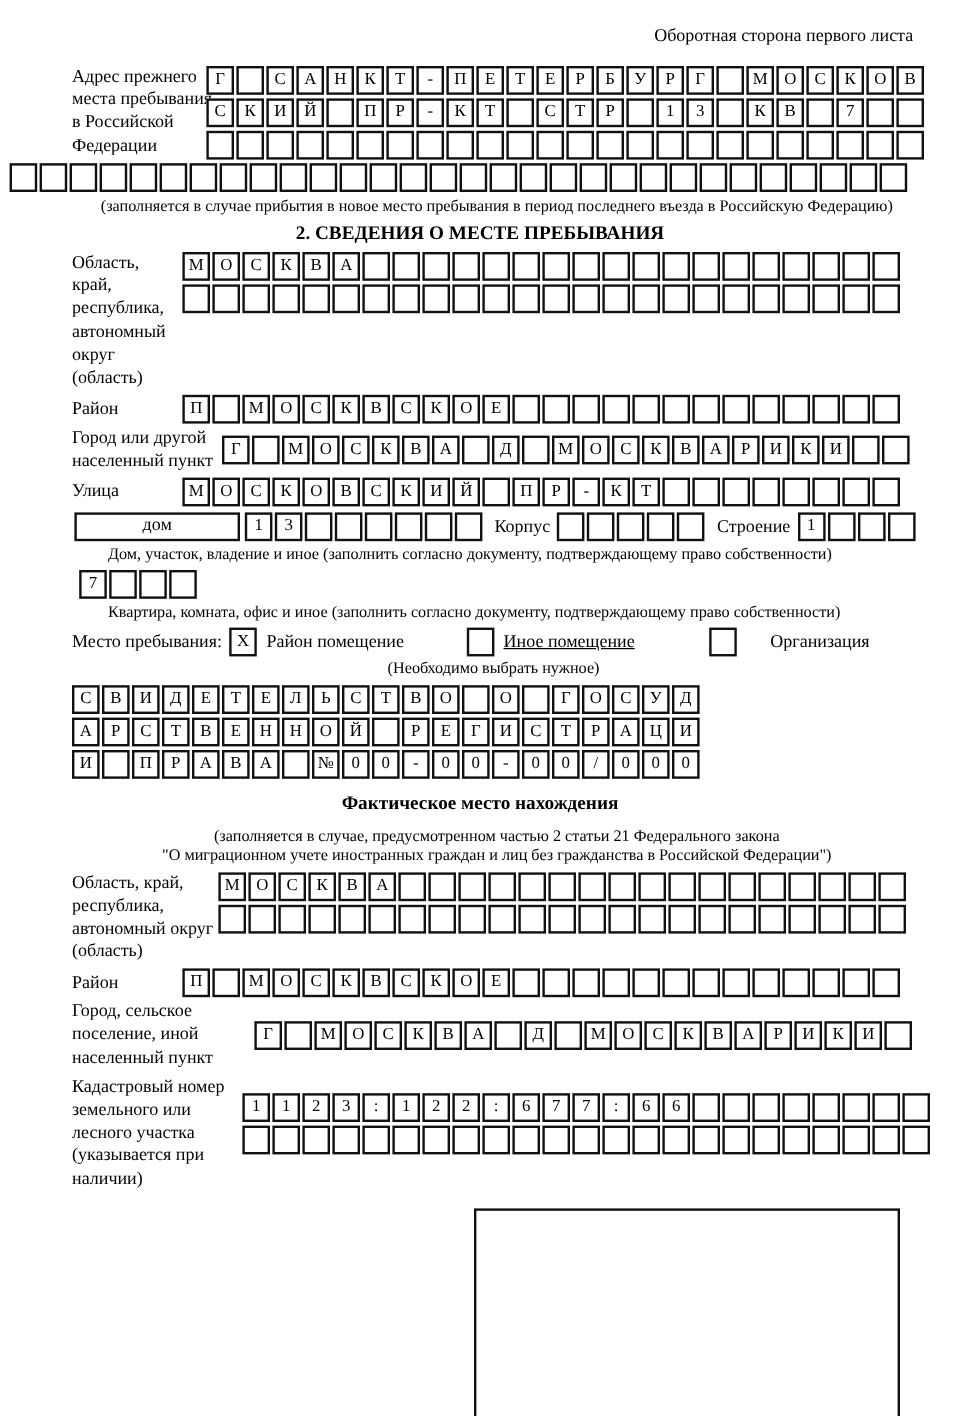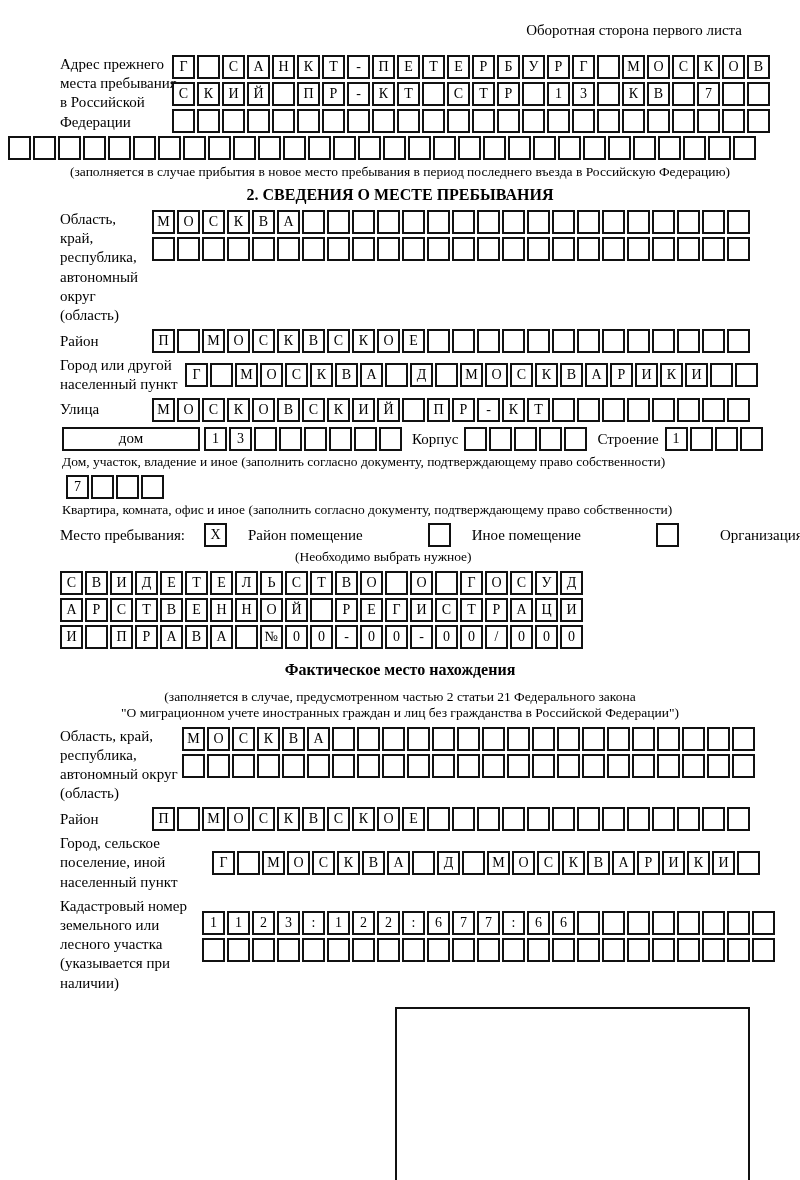--- a/index.html
+++ b/index.html
@@ -2,31 +2,31 @@
 <html><head>
 <meta charset="utf-8">
 <style>
   * { margin:0; padding:0; box-sizing:border-box; }
   html,body { background:#ffffff; }
   body {
     width:800px; height:1180px;
     font-family:"Liberation Serif","DejaVu Serif",serif;
     color:#000; overflow:hidden; position:relative;
   }
-  .header-note { text-align:right; padding:22px 58px 0 0; font-size:15px; }
+  .header-note { text-align:right; padding:22px 39px 0 0; font-size:15px; }
   .form-row { display:flex; align-items:flex-start; }
   .form-label { font-size:15px; line-height:1.28; }
   .grid-stack { display:flex; flex-direction:column; gap:3px; }
   .cells { display:flex; gap:2px; }
   .cell {
     width:23px; height:24px; border:2px solid #111;
     display:inline-flex; align-items:center; justify-content:center;
     font-size:14px; line-height:1; flex:0 0 auto; background:#fff;
   }
-  .caption { font-size:13.5px; }
+  .caption { font-size:13.5px;padding-left:28px; }
   .caption-center { text-align:center; }
   .sec-title { text-align:center; font-weight:bold; font-size:16px; }
   .lblbox {
     border:2px solid #111; height:24px; display:inline-flex;
     align-items:center; justify-content:center; font-size:15px; flex:0 0 auto;
   }
   .inline-lbl { font-size:15px; line-height:24px; white-space:nowrap; }
   .stamp-box { border:2px solid #111; width:355px; height:175px; margin-left:395px; }
 </style>
 </head>
@@ -333,26 +333,26 @@
 <div class="form-row" style="margin:5px 0 0 62px; align-items:center;">
   <div class="cells" style="margin-left:4px;">
       <span class="cell">7</span>
       <span class="cell"></span>
       <span class="cell"></span>
       <span class="cell"></span>
     </div>
 </div>
 <div class="caption" style="margin:3px 0 0 62px;">Квартира, комната, офис и иное (заполнить согласно документу, подтверждающему право собственности)</div>
 
-<div class="form-row" style="margin:5px 0 0 60px; align-items:center;gap:13px;">
+<div class="form-row" style="margin:5px 0 0 60px; align-items:center;">
   <div class="inline-lbl">Место пребывания:</div>
   <div class="cell" style="margin-left:6px;">X</div>
   <div class="inline-lbl" style="margin-left:8px;">Район помещение</div>
   <div class="cell" style="margin-left:52px;"></div>
-  <div class="inline-lbl" style="margin-left:8px;">Иное помещение</div>
+  <div class="inline-lbl" style="margin-left:8px;text-decoration:underline;">Иное помещение</div>
   <div class="cell" style="margin-left:62px;"></div>
   <div class="inline-lbl" style="margin-left:28px;">Организация</div>
 </div>
 <div class="caption" style="margin:2px 0 0 295px;">(Необходимо выбрать нужное)</div>
 
 <div class="form-row" style="margin:6px 0 0 60px;">
   <div class="grid-stack">
     <div class="cells">
         <span class="cell">С</span>
         <span class="cell">В</span>

